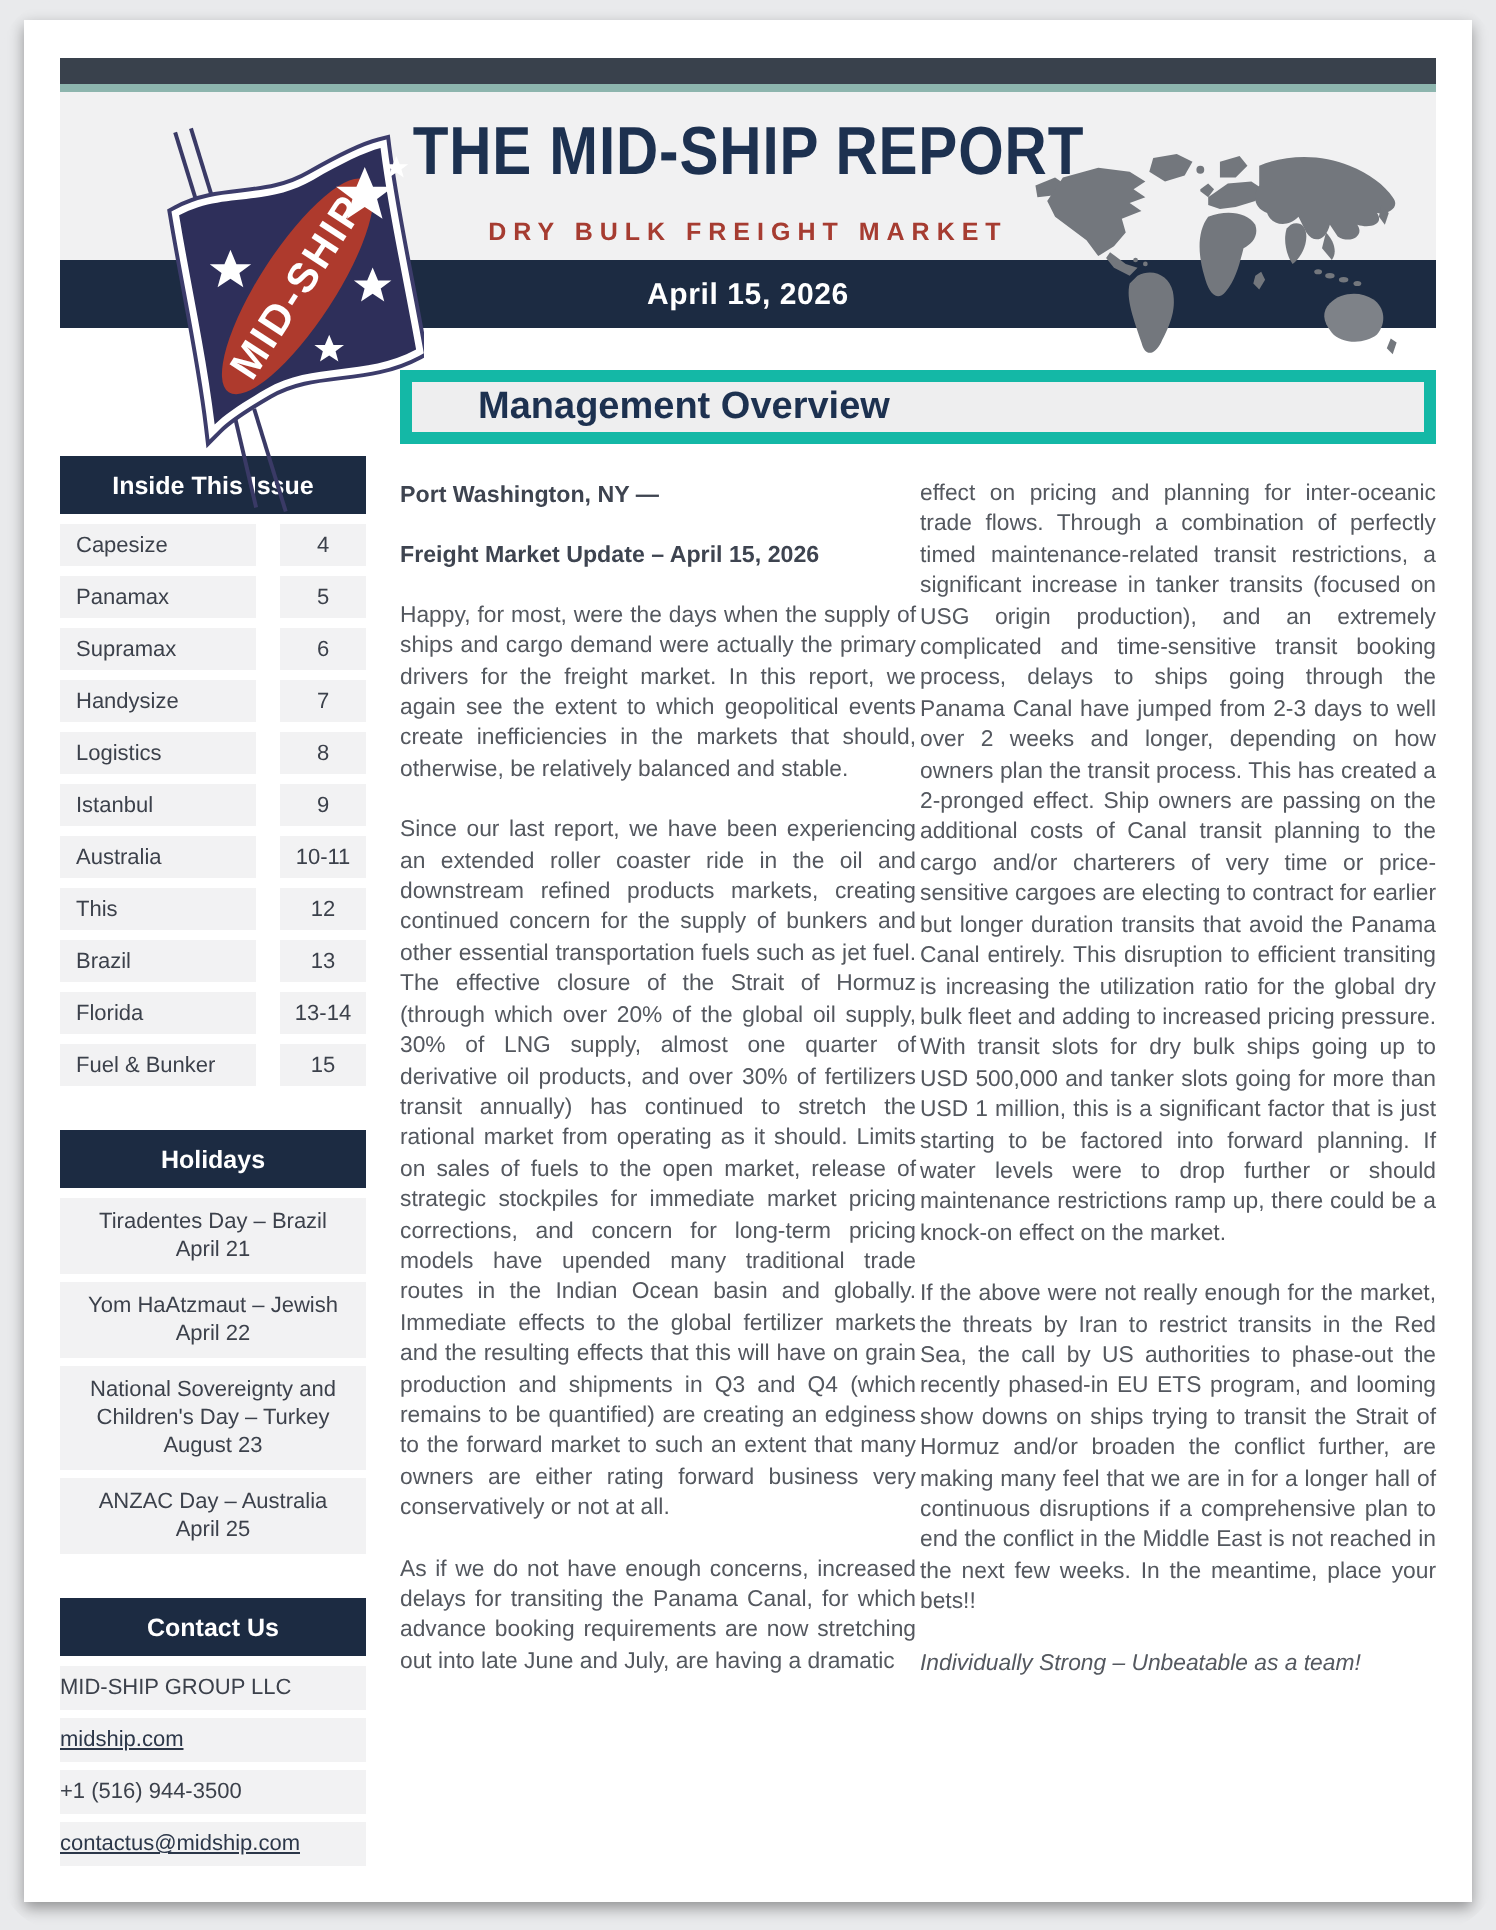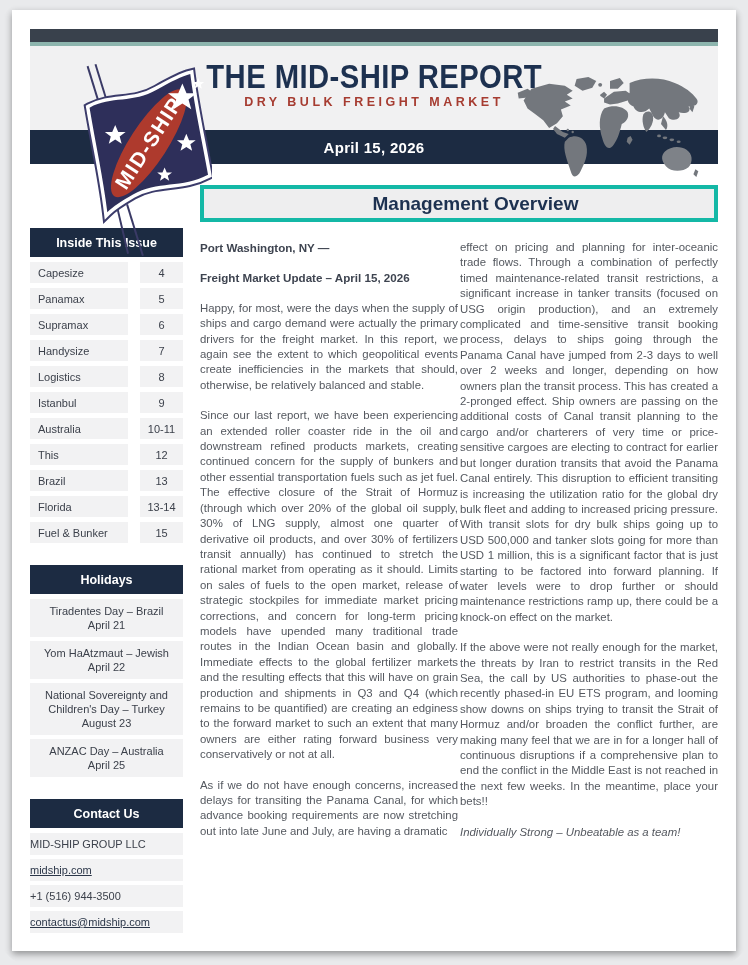--- a/index.html
+++ b/index.html
@@ -10,21 +10,21 @@
         box-shadow:0 3px 7px rgba(0,0,0,.38);padding:19px 18px 0 18px;}
 
   
   .header-area{position:relative;}
   .bar-slate{height:13px;background:#39414c;}
   .bar-teal{height:4px;background:#8db5ae;}
   .header-gray{height:84px;background:#f1f1f2;position:relative;}
   .title-block{position:absolute;left:0;right:0;top:12px;text-align:center;z-index:3;}
   .report-title{font-size:34px;font-weight:bold;color:#1d3150;letter-spacing:.5px;
                 display:inline-block;transform:scaleX(.86);transform-origin:center;line-height:36px;}
-  .report-subtitle{font-size:12.5px;font-weight:bold;color:#a63c31;letter-spacing:3.5px;margin-top:1px;}
+  .report-subtitle{font-size:12.5px;font-weight:bold;color:#a63c31;letter-spacing:3.5px;margin-top:15px;}
   .date-bar{height:34px;background:#1c2b42;color:#ffffff;display:flex;align-items:center;justify-content:center;
             font-size:15px;font-weight:bold;letter-spacing:.3px;}
   .flag{position:absolute;left:24px;top:26px;width:158px;height:205px;z-index:6;}
   .map{position:absolute;right:14px;top:48px;width:190px;height:106px;z-index:2;}
 
   
   .body-area{display:flex;margin-top:21px;}
   .sidebar{width:153px;flex:0 0 153px;margin-right:17px;margin-top:43px;}
   .content{flex:1;min-width:0;}
 
@@ -36,22 +36,22 @@
   .toc-cell{background:#f2f2f3;height:21px;display:flex;align-items:center;font-size:11px;color:#3c414b;}
   .toc-label{flex:1;padding-left:8px;}
   .toc-page{width:43px;justify-content:center;}
   .holiday{background:#f2f2f3;margin-bottom:4px;padding:5px 6px;text-align:center;
            font-size:11px;line-height:14px;color:#3c414b;}
   .contact-item{background:#f2f2f3;margin-bottom:4px;height:22px;display:flex;align-items:center;
                 font-size:11px;color:#3c414b;}
   .contact-item a{color:#2c3749;text-decoration:underline;cursor:pointer;}
 
   
-  .section-title-box{height:37px;background:#eeeeef;border:4px solid #14b8a6;display:flex;align-items:center;
-                     padding-left:33px;justify-content:center;}
+  .section-title-box{height:37px;background:#eeeeef;border:6px solid #14b8a6;display:flex;align-items:center;
+                     padding-left:33px;}
   .section-title{font-size:19px;font-weight:bold;color:#1d3150;}
   .columns{display:flex;gap:2px;margin-top:18px;}
   .col{flex:1;min-width:0;font-size:11.4px;line-height:15.4px;color:#54585f;text-align:justify;}
   .lead{font-weight:bold;color:#3e4450;margin:0 0 15px 0;font-size:11.6px;text-align:left;}
   .col p{margin:0 0 15px 0;}
   .closing{font-style:italic;color:#54585f;text-align:left;}
 </style>
 </head>
 <body>
 

